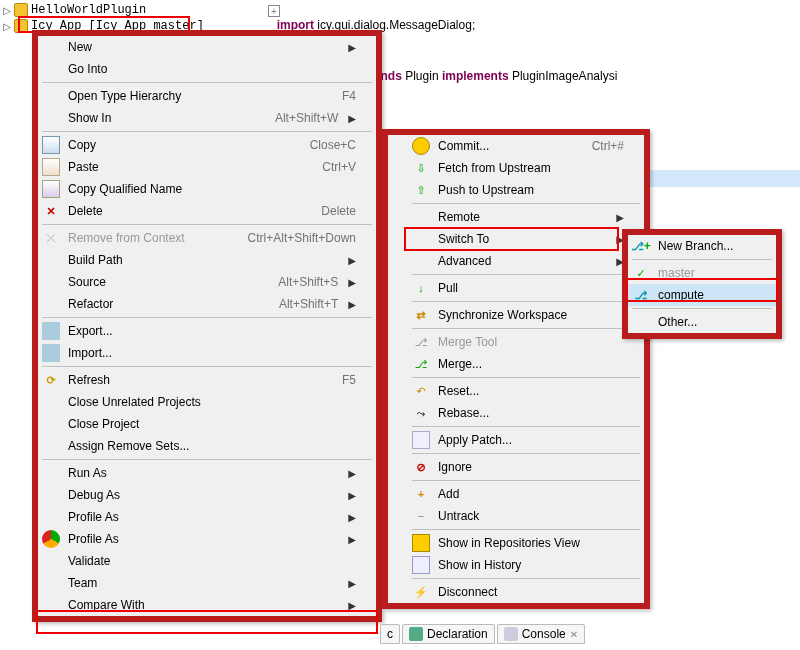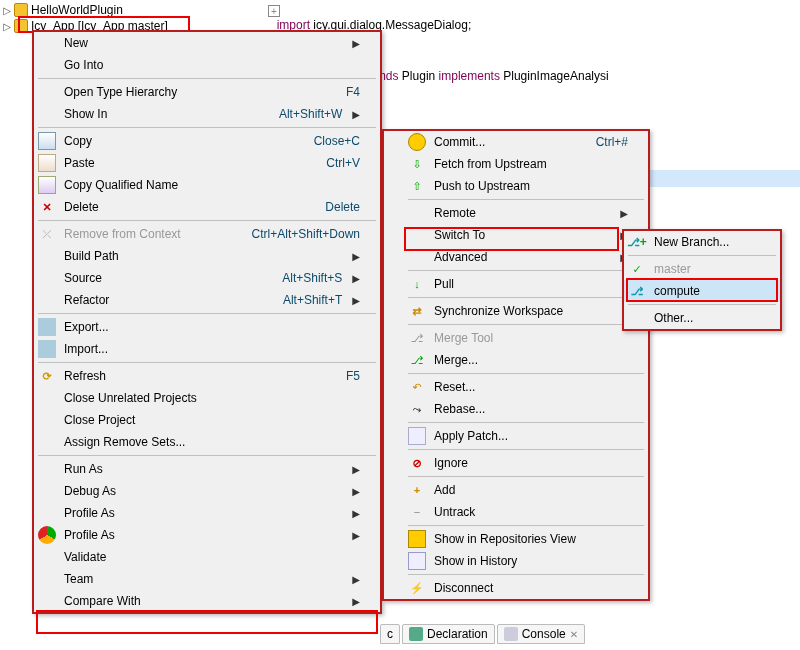--- a/index.html
+++ b/index.html
@@ -2,37 +2,37 @@
 <html><head>
 <meta charset="utf-8">
 <style>
   * { box-sizing: border-box; margin: 0; padding: 0; font-family: "Segoe UI", Tahoma, sans-serif; font-size: 12px; }
   body { width: 800px; height: 650px; background: #fff; position: relative; overflow: hidden; }
 
   .tree { position: absolute; left: 2px; top: 2px; }
   .tree-row { display: flex; align-items: center; height: 16px; }
   .tree-twisty { width: 10px; height: 10px; margin-right: 2px; display: inline-flex; align-items: center; justify-content: center; color: #555; font-size: 10px; }
   .tree-icon { width: 14px; height: 14px; margin-right: 3px; background: #f4c430; border: 1px solid #b58900; border-radius: 2px; }
-  .tree-label { white-space: nowrap; }
+  .tree-label { white-space: nowrap; font-family: Liberation Mono, monospace; }
 
   .highlight-red { border: 2px solid #e00; position: absolute; pointer-events: none; }
 
   .code { position: absolute; left: 270px; top: 0; font-family: Consolas, monospace; font-size: 12px; line-height: 17px; white-space: pre; }
-  .kw { color: #7f0055; font-weight: normal; }
+  .kw { color: #7f0055; font-weight: bold; }
   .cmt { color: #3f7f5f; }
   .meth { font-style: italic; }
 
   .ln-hl { background: #d4e8fc; display: inline-block; width: 540px; }
 
-  .menu { position: absolute; background: #f0f0f0; border: 2px solid #b91c1c; box-shadow: 2px 2px 4px rgba(0,0,0,0.25); }
+  .menu { position: absolute; background: #f0f0f0; border: 6px solid #b91c1c; box-shadow: 2px 2px 4px rgba(0,0,0,0.25); }
   .menu-item { display: flex; align-items: center; height: 22px; padding: 0 20px 0 4px; cursor: default; }
   .menu-sep { height: 1px; background: #c0c0c0; margin: 2px 4px; }
   .mi-icon { width: 18px; height: 18px; margin-right: 8px; display: flex; align-items: center; justify-content: center; font-size: 11px; }
   .mi-label { flex: 1; white-space: nowrap; }
-  .mi-shortcut { color: #0c4a6e; margin-left: 20px; white-space: nowrap; }
+  .mi-shortcut { color: #737373; margin-left: 20px; white-space: nowrap; }
   .mi-arrow { margin-left: 10px; color: #333; font-size: 10px; }
   .mi-disabled { color: #999; }
   .mi-highlight { background: #cde6f7; }
 
   .menu1 { left: 32px; top: 30px; width: 350px; }
   .menu2 { left: 382px; top: 129px; width: 268px; padding-left: 20px; }
   .menu3 { left: 622px; top: 229px; width: 160px; }
 
   .tabs { position: absolute; left: 380px; top: 624px; display: flex; align-items: center; }
   .tab { display: flex; align-items: center; height: 20px; padding: 0 6px; border: 1px solid #bbb; background: #f6f6f6; margin-right: 2px; border-radius: 2px 2px 0 0; }

